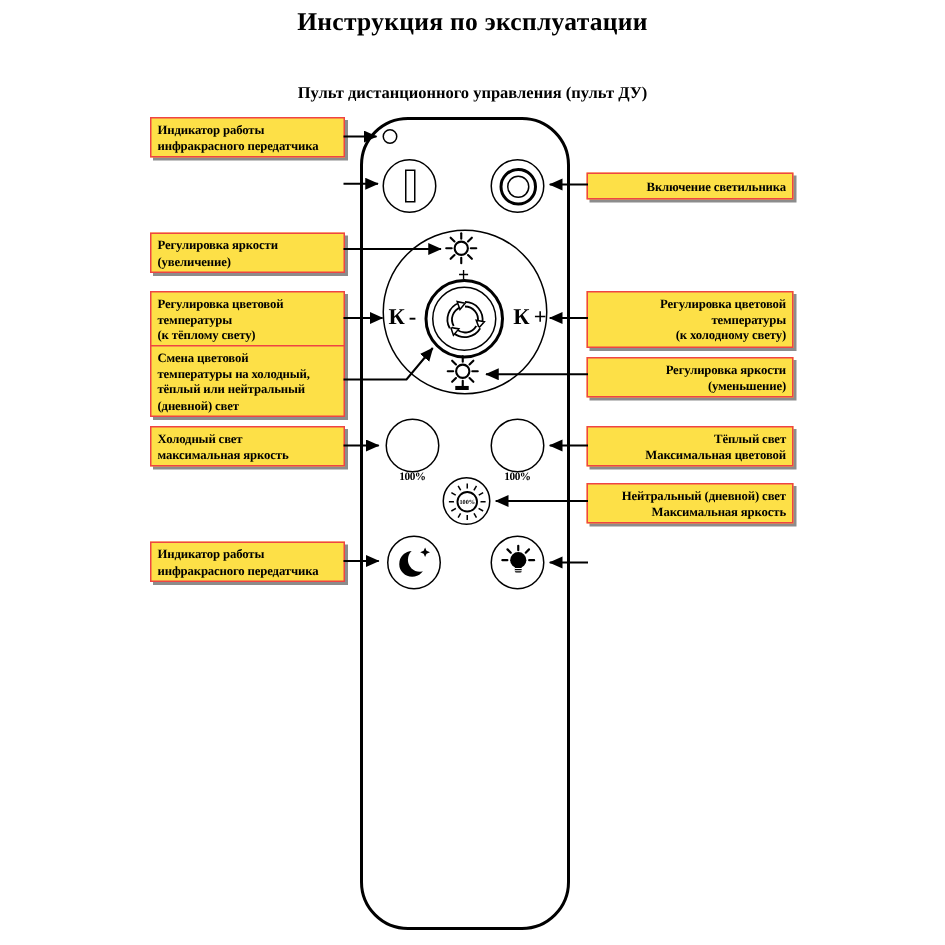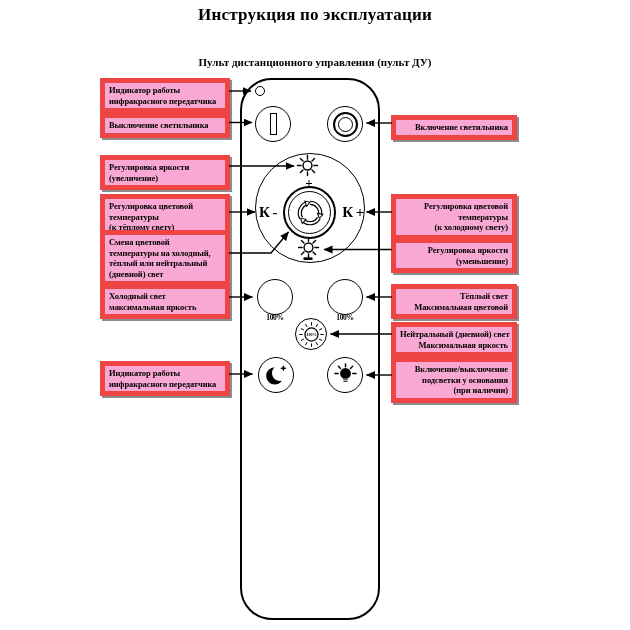--- a/index.html
+++ b/index.html
@@ -3,26 +3,26 @@
 <meta charset="utf-8">
 <style>
   html,body{margin:0;padding:0;background:#fff;}
   #canvas{position:relative;width:630px;height:630px;background:#ffffff;overflow:hidden;
           font-family:Liberation Serif, serif;font-weight:bold;color:#000;}
   .ttl{position:absolute;left:0;width:630px;text-align:center;}
   #title{top:5px;font-size:17px;letter-spacing:.2px;}
   #subtitle{top:56px;font-size:11px;}
 
   
-  .box{position:absolute;background:#f9a8d4;border:5px solid #ef4444;box-shadow:2px 2px 0 #8c8c8c;
+  .box{position:absolute;background:#fde047;border:1px solid #ef4444;box-shadow:2px 2px 0 #8c8c8c;
        box-sizing:border-box;padding:2px 4px;font-size:8.5px;line-height:1.24;letter-spacing:-0.1px;
        display:flex;align-items:center;}
   .box span{white-space:pre;display:block;width:100%;}
   .boxL{left:100px;width:130px;text-align:left;}
-  .boxR{left:391px;width:126px;text-align:right;justify-content:flex-end;}
+  .boxR{left:391px;width:138px;text-align:right;justify-content:flex-end;}
   .bL0{top:78px;}  .bL1{top:113px;min-height:17px;} .bL2{top:155px;} .bL3{top:194px;}
   .bL4{top:230px;} .bL5{top:284px;} .bL6{top:361px;}
   .bR0{top:115px;min-height:18px;} .bR1{top:194px;} .bR2{top:238px;}
   .bR3{top:284px;} .bR4{top:322px;} .bR5{top:357px;}
 
   
   #remote{position:absolute;left:240px;top:78px;width:140px;height:542px;background:#fff;
           border:2px solid #000;border-radius:32px;box-sizing:border-box;}
   .circ{position:absolute;background:#fff;border:1.5px solid #000;border-radius:50%;
         box-sizing:border-box;display:flex;align-items:center;justify-content:center;gap:41px;}
@@ -60,23 +60,20 @@
 
 <div id="canvas">
 
   <div id="title" class="ttl">Инструкция по эксплуатации</div>
   <div id="subtitle" class="ttl">Пульт дистанционного управления (пульт ДУ)</div>
 
   <div class="box boxL bL0">
       <span>Индикатор работы
 инфракрасного передатчика</span>
     </div>
-  <div class="box boxL bL1">
-      <span>Выключение светильника</span>
-    </div>
   <div class="box boxL bL2">
       <span>Регулировка яркости
 (увеличение)</span>
     </div>
   <div class="box boxL bL3">
       <span>Регулировка цветовой
 температуры
 (к тёплому свету)</span>
     </div>
   <div class="box boxL bL4">
@@ -106,25 +103,20 @@
       <span>Регулировка яркости
 (уменьшение)</span>
     </div>
   <div class="box boxR bR3">
       <span>Тёплый свет
 Максимальная цветовой</span>
     </div>
   <div class="box boxR bR4">
       <span>Нейтральный (дневной) свет
 Максимальная яркость</span>
-    </div>
-  <div class="box boxR bR5">
-      <span>Включение/выключение
-подсветки у основания
-(при наличии)</span>
     </div>
 
   <div id="remote"></div>
 
   <div id="ir-led" class="circ"></div>
 
   <div id="btn-off" class="circ">
     <div id="off-bar"></div>
   </div>
 

